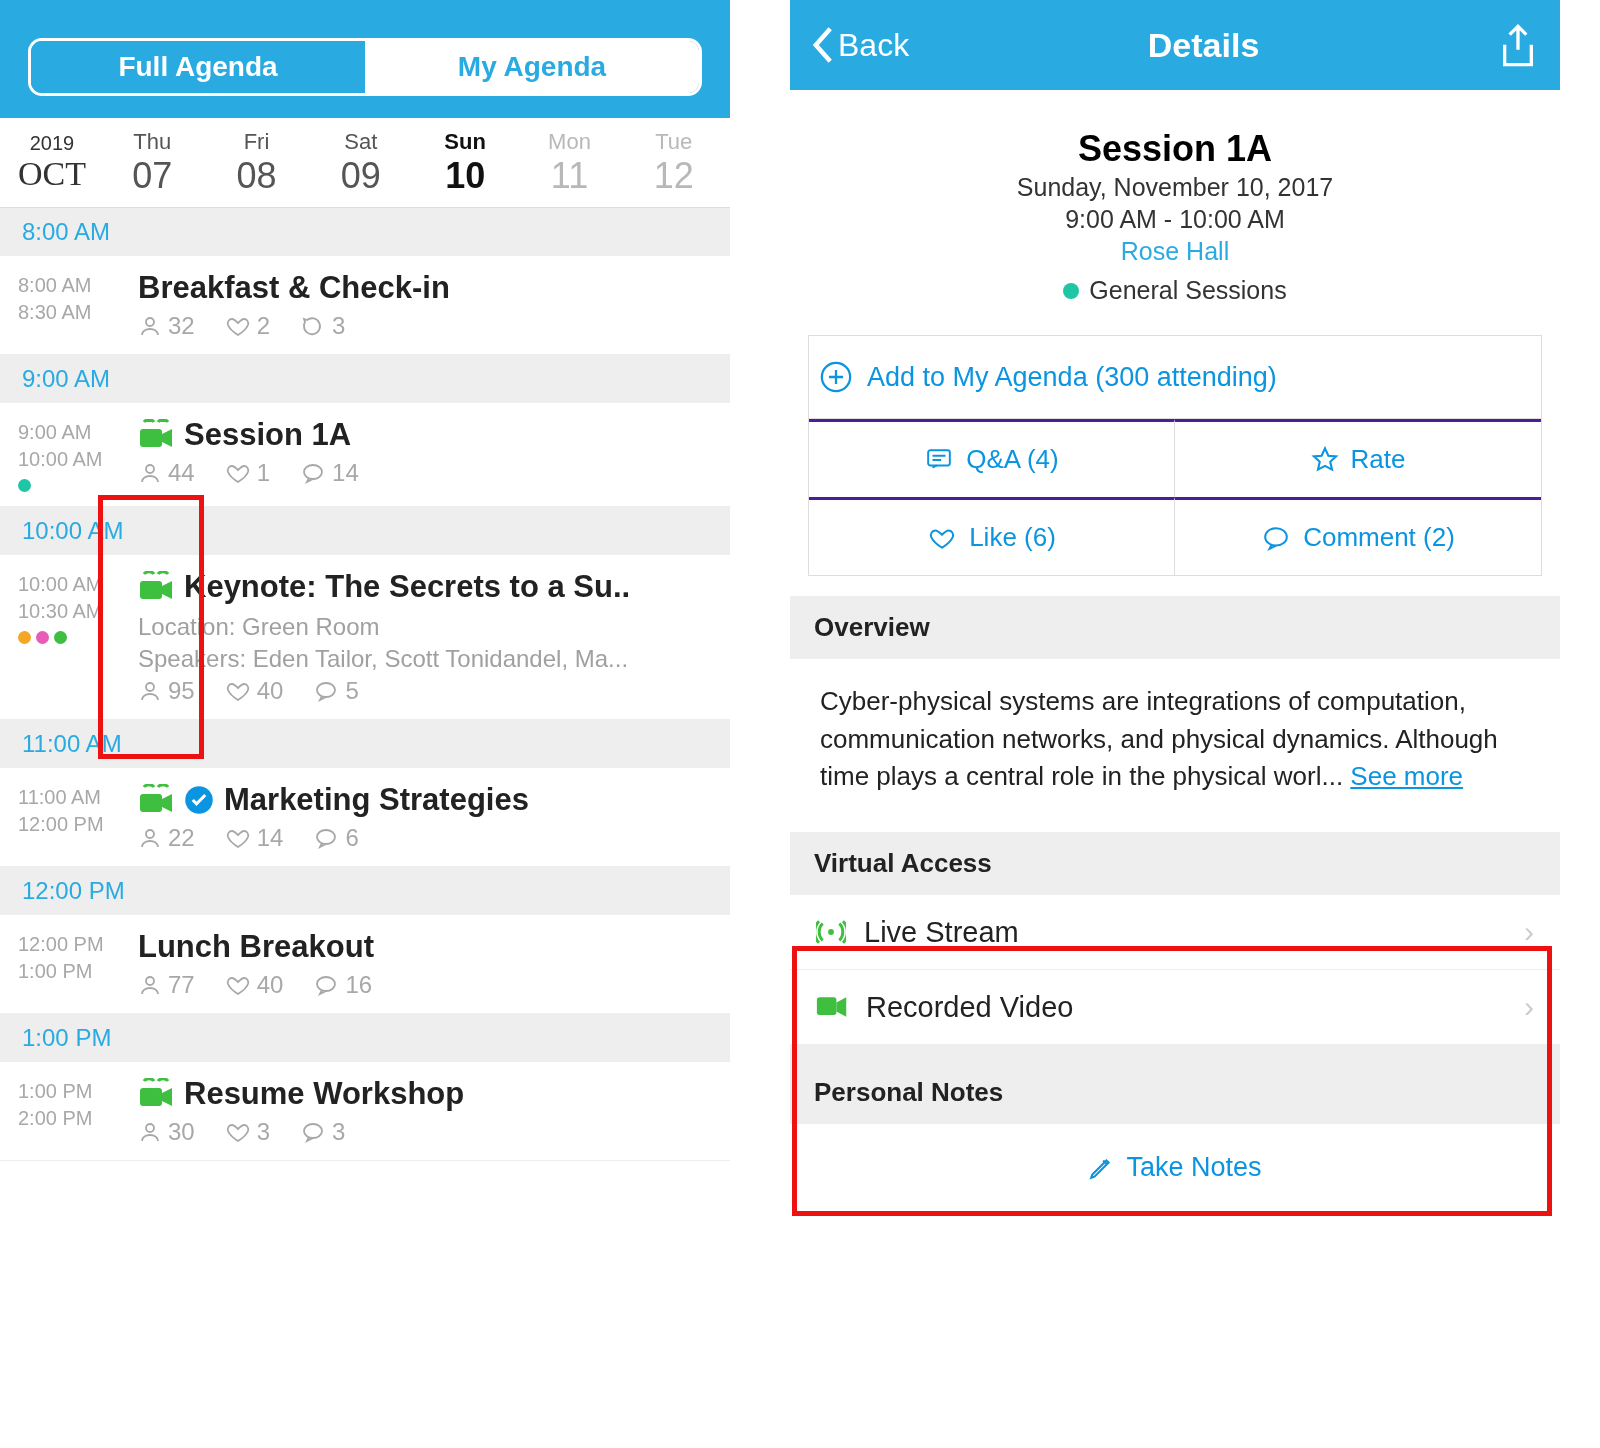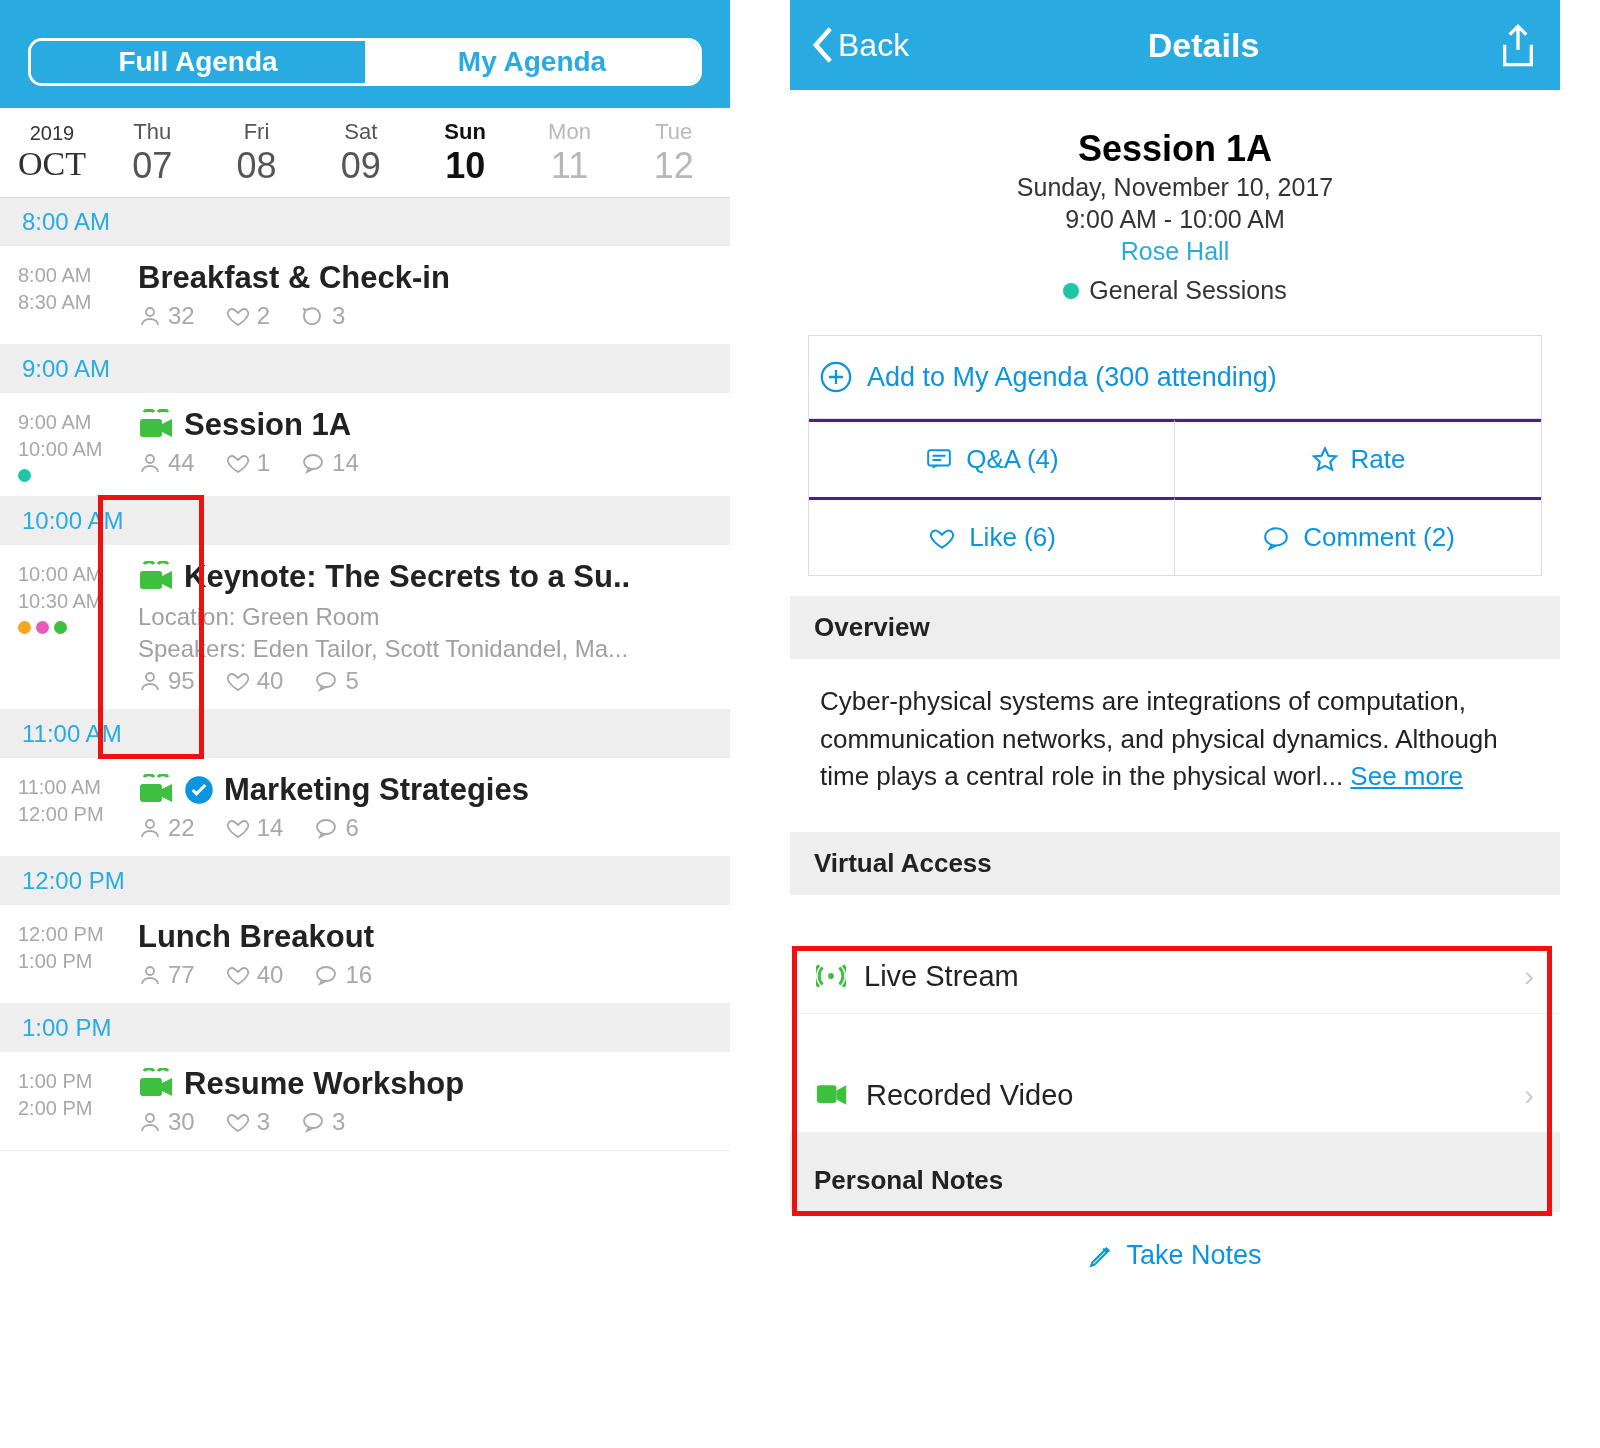--- a/index.html
+++ b/index.html
@@ -42,21 +42,21 @@
     font-size: 34px;
     font-weight: 600;
   }
   .search-icon-wrap { width: 45px; height:45px; color:#fff; }
   .segmented {
     margin-top: 20px;
     display: flex;
     border: 3px solid #fff;
     border-radius: 14px;
     overflow: hidden;
-    height: 48px;
+    height: 58px;
   }
   .seg-btn {
     flex: 1;
     display: flex;
     align-items: center;
     justify-content: center;
     font-size: 28px;
     font-weight: 600;
     cursor: pointer;
   }
@@ -209,21 +209,20 @@
   .see-more { color:#0b94e0; text-decoration:underline; cursor:pointer; }
   .virtual-row {
     display:flex;
     align-items:center;
     justify-content:space-between;
     padding: 20px 26px;
     font-size:29px;
     color:#222;
     border-bottom:1px solid #eee;
     cursor:pointer;
-    margin-top:44px;
   }
   .virtual-left{display:flex;align-items:center;gap:18px;}
   .chev { color:#ccc; font-size:30px; }
   .take-notes {
     text-align:center;
     color:#0b94e0;
     font-size:27px;
     padding: 28px 10px;
     display:flex;
     align-items:center;

